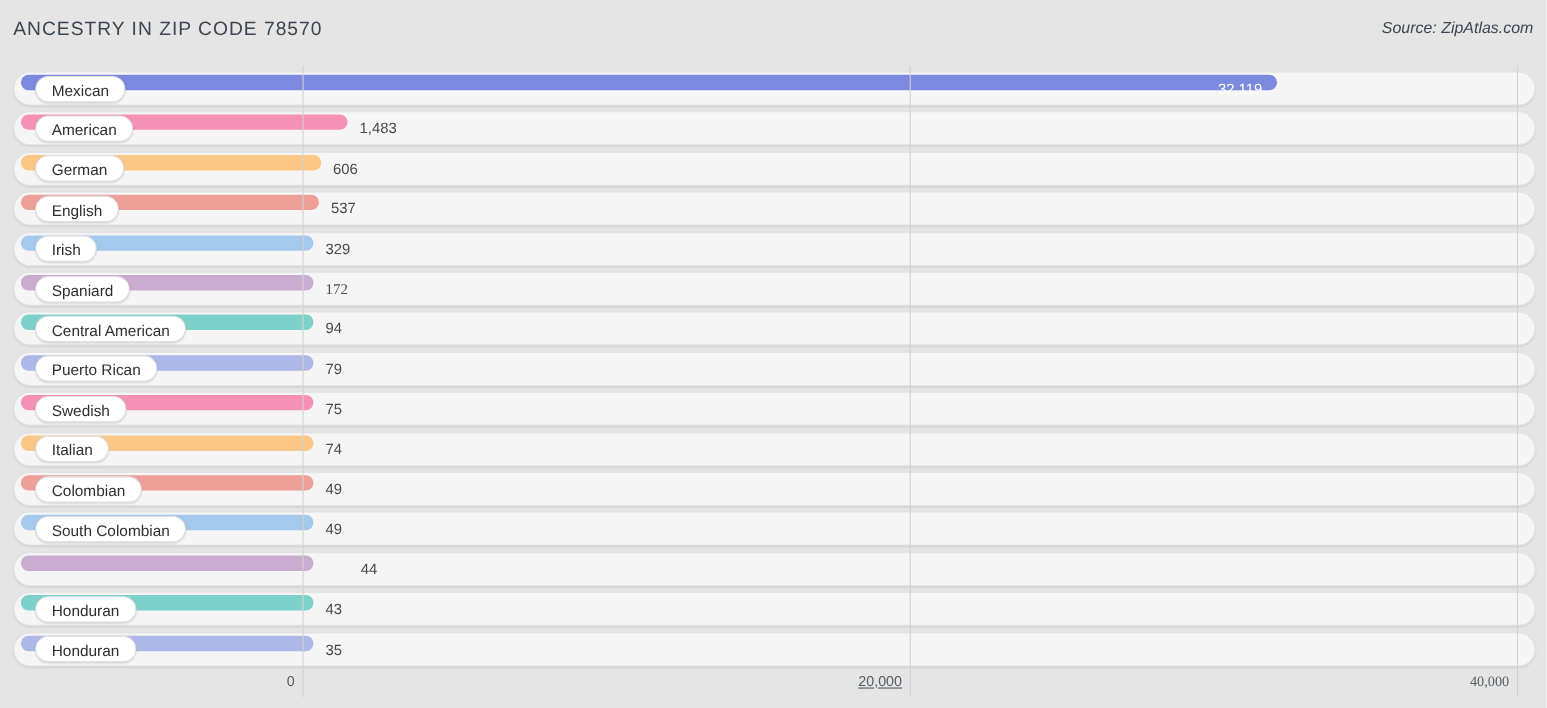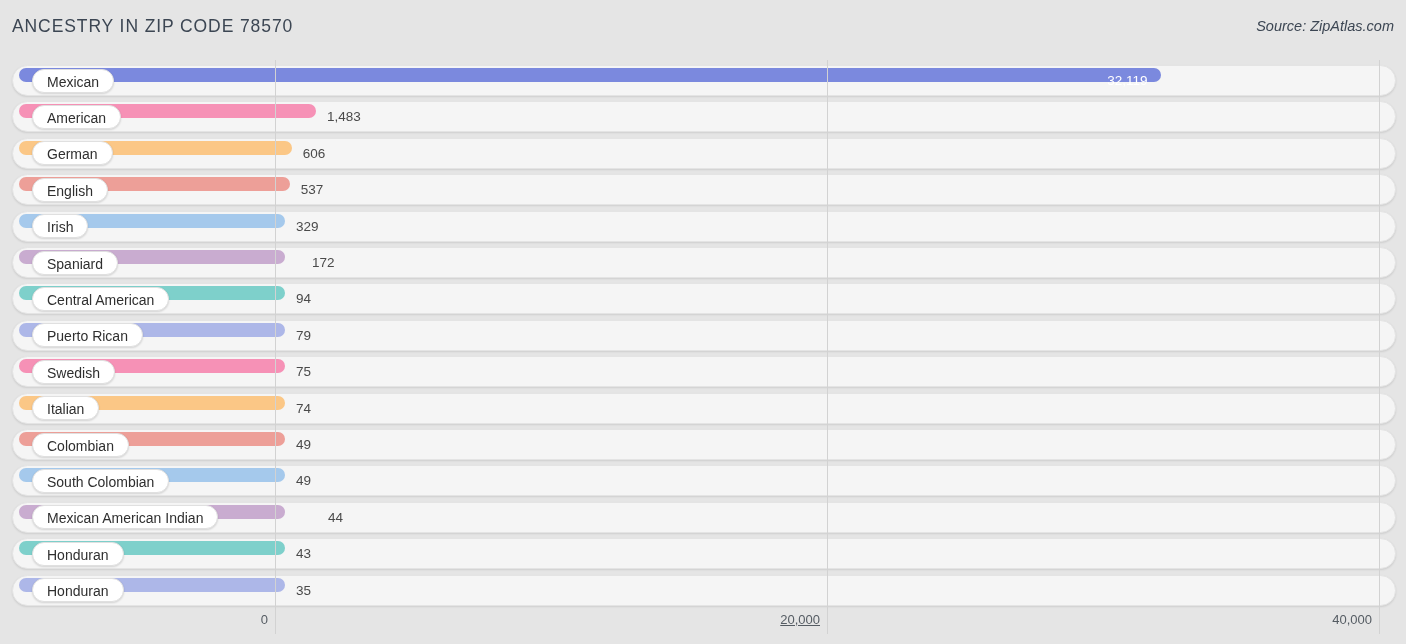--- a/index.html
+++ b/index.html
@@ -164,21 +164,21 @@
       </div>
       <div class="row" style="top: 150.6px;">
         <div class="track"></div>
         <div class="bar" style="width: 266px; background: rgb(165, 201, 236);"></div>
         <div class="bar-value-outside" style="left: 284px;">329</div>
         <div class="label-pill">Irish</div>
       </div>
       <div class="row" style="top: 187px;">
         <div class="track"></div>
         <div class="bar" style="width: 266px; background: rgb(201, 172, 208);"></div>
-        <div class="bar-value-outside" style="left: 300px;">172</div>
+        <div class="bar-value-outside" style="left: 284px; font-family: Liberation Serif, serif;">172</div>
         <div class="label-pill">Spaniard</div>
       </div>
       <div class="row" style="top: 223.4px;">
         <div class="track"></div>
         <div class="bar" style="width: 266px; background: rgb(126, 208, 203);"></div>
         <div class="bar-value-outside" style="left: 284px;">94</div>
         <div class="label-pill">Central American</div>
       </div>
       <div class="row" style="top: 259.8px;">
         <div class="track"></div>
@@ -207,38 +207,37 @@
       <div class="row" style="top: 405.4px;">
         <div class="track"></div>
         <div class="bar" style="width: 266px; background: rgb(165, 201, 236);"></div>
         <div class="bar-value-outside" style="left: 284px;">49</div>
         <div class="label-pill">South Colombian</div>
       </div>
       <div class="row" style="top: 441.8px;">
         <div class="track"></div>
         <div class="bar" style="width: 266px; background: rgb(201, 172, 208);"></div>
         <div class="bar-value-outside" style="left: 284px; margin-left: 32px;">44</div>
-        <div class="label-pill">Mexican American Indian</div>
       </div>
       <div class="row" style="top: 478.2px;">
         <div class="track"></div>
         <div class="bar" style="width: 266px; background: rgb(126, 208, 203);"></div>
         <div class="bar-value-outside" style="left: 284px;">43</div>
         <div class="label-pill">Honduran</div>
       </div>
       <div class="row" style="top: 514.6px;">
         <div class="track"></div>
         <div class="bar" style="width: 266px; background: rgb(173, 183, 232);"></div>
         <div class="bar-value-outside" style="left: 284px;">35</div>
         <div class="label-pill">Honduran</div>
       </div>
     </div>
 
   <div id="axis">
       <div class="tick-label" style="left: 275px;">0</div>
       <div style="position: absolute; left: 275px; top: 0px; width: 1px; height: 26px; background: rgb(210, 210, 210);"></div>
       <div class="tick-label" style="left: 827px; text-decoration: underline;">20,000</div>
       <div style="position: absolute; left: 827px; top: 0px; width: 1px; height: 26px; background: rgb(210, 210, 210);"></div>
-      <div class="tick-label" style="left: 1379px;">40,000</div>
+      <div class="tick-label" style="left: 1379px; font-family: Liberation Serif, serif;">40,000</div>
       <div style="position: absolute; left: 1379px; top: 0px; width: 1px; height: 26px; background: rgb(210, 210, 210);"></div>
     </div>
 
 </div>
 
 </body></html>

